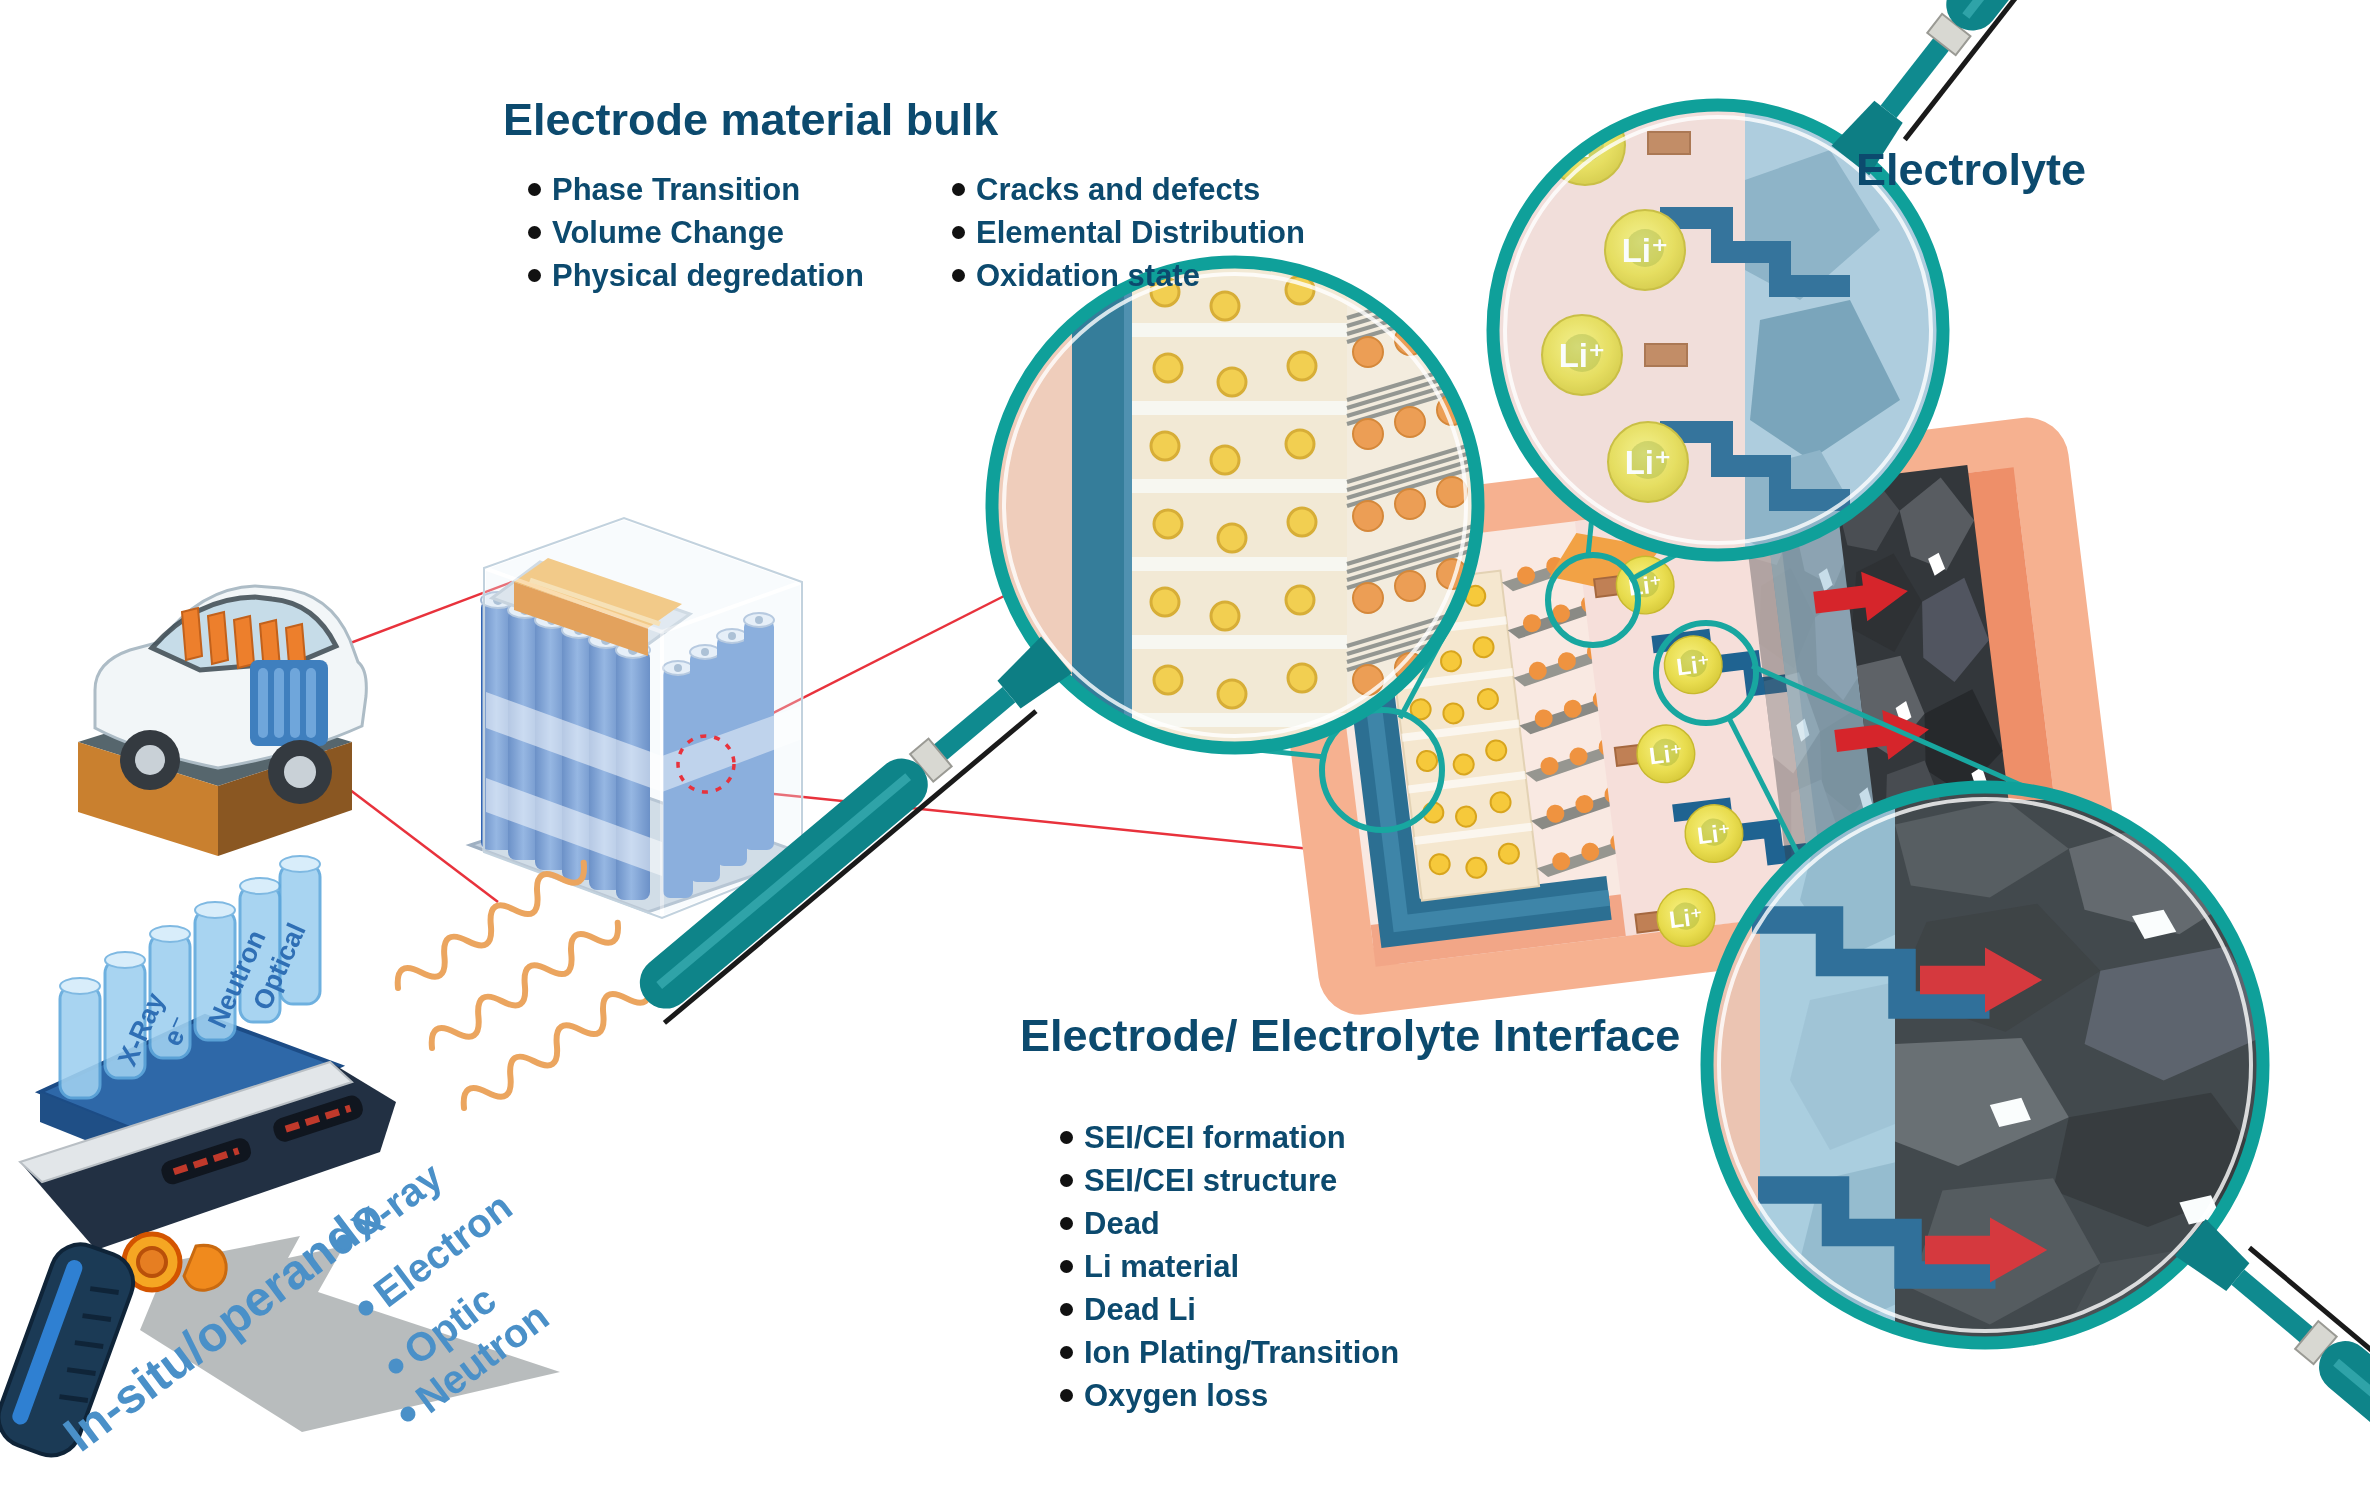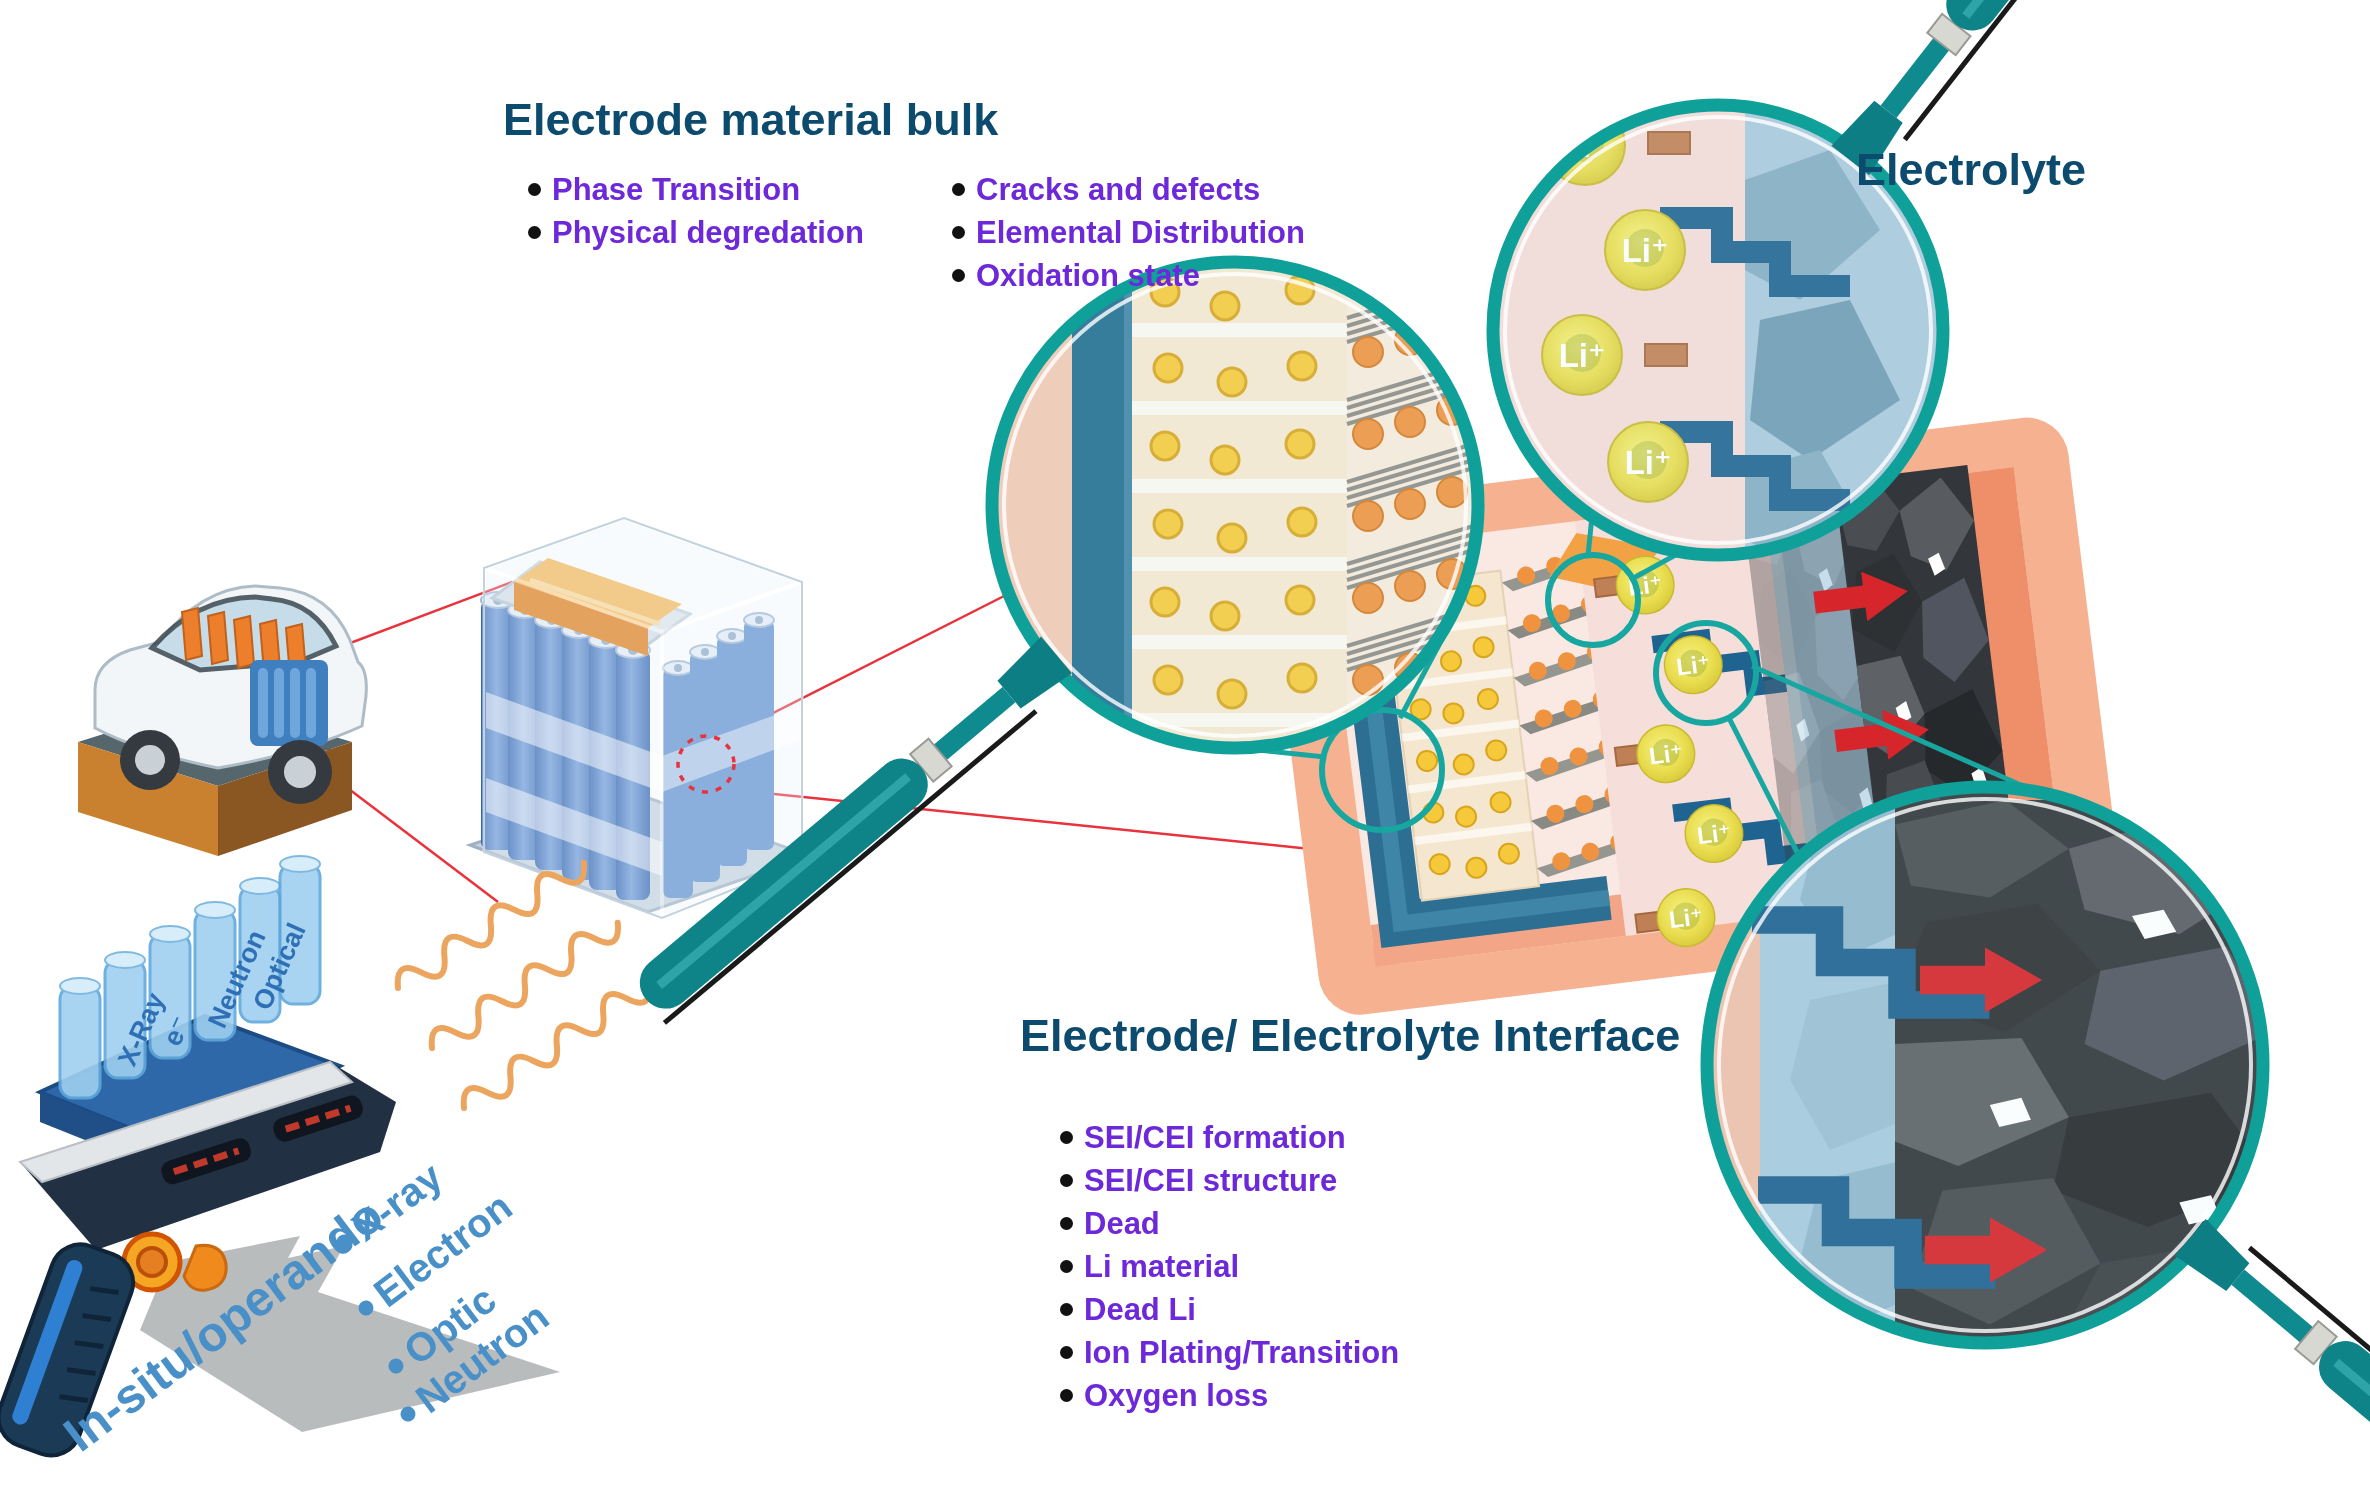--- a/index.html
+++ b/index.html
@@ -7,21 +7,21 @@
          font-family:"Liberation Sans",sans-serif}
   .stage > svg{position:absolute;left:0;top:0}
   svg text{font-family:"Liberation Sans","DejaVu Sans",sans-serif;font-weight:bold}
 
   .heading{position:absolute;color:#0c4a6e;font-weight:bold;font-size:45px;white-space:nowrap}
   #h-bulk{left:503px;top:94px}
   #h-electrolyte{left:1856px;top:144px}
   #h-interface{left:1020px;top:1010px}
 
   .bullets{position:absolute;list-style:none;margin:0;padding:0;font-size:31px;font-weight:bold;
-           color:#6d28d9;line-height:43px;white-space:nowrap}
+           color:#0c4a6e;line-height:43px;white-space:nowrap}
   .bullets li{display:flex;align-items:center}
   .bullets li::before{content:"";flex:0 0 auto;width:13px;height:13px;border-radius:50%;
            background:#111;margin-right:11px}
   #b-bulk-1{left:528px;top:168px}
   #b-bulk-2{left:952px;top:168px}
   #b-electrolyte{left:1884px;top:212px}
   #b-interface{left:1060px;top:1116px}
 
   .rot{position:absolute;color:#4A90C8;font-weight:bold;white-space:nowrap;
        transform:rotate(-37deg);transform-origin:left center}
@@ -580,20 +580,21 @@
       <rect x="420" y="-18" width="24" height="36" fill="#D8D8D2" stroke="#9A9A94" stroke-width="2"></rect>
       <rect x="444" y="-26" width="360" height="52" rx="26" fill="#0E8489"></rect>
       <line x1="460" y1="2" x2="780" y2="2" stroke="#2FA3A8" stroke-width="9"></line>
     </g>
   </g>
 </svg>
 
   <div class="heading" id="h-bulk">Electrode material bulk</div>
   <ul class="bullets" id="b-bulk-1">
     <li>Phase Transition</li>
+    <li>Volume Change</li>
     <li>Physical degredation</li>
   </ul>
   <ul class="bullets" id="b-bulk-2">
     <li>Cracks and defects</li>
     <li>Elemental Distribution</li>
     <li>Oxidation state</li>
   </ul>
 
   <div class="heading" id="h-electrolyte">Electrolyte</div>
 

